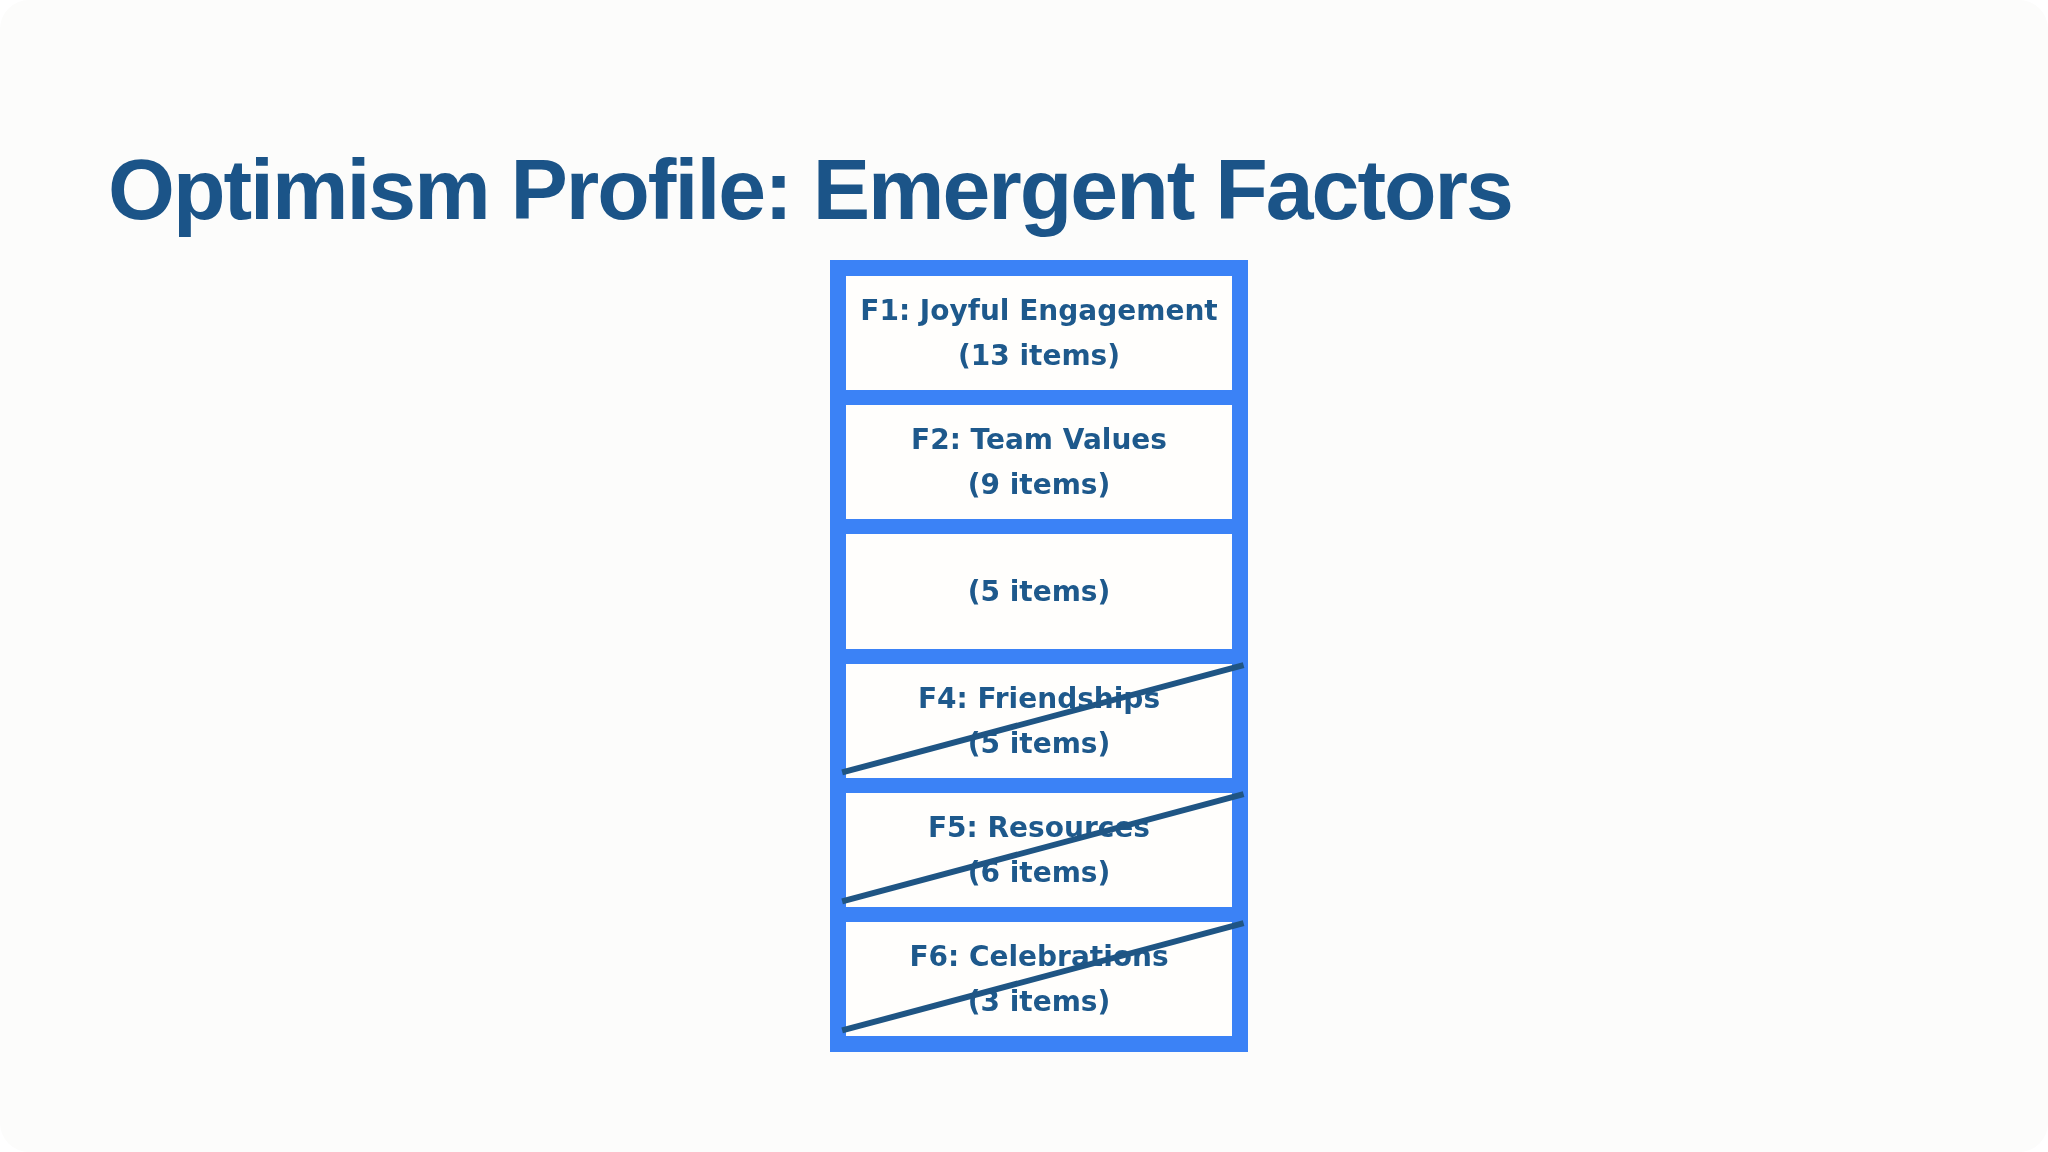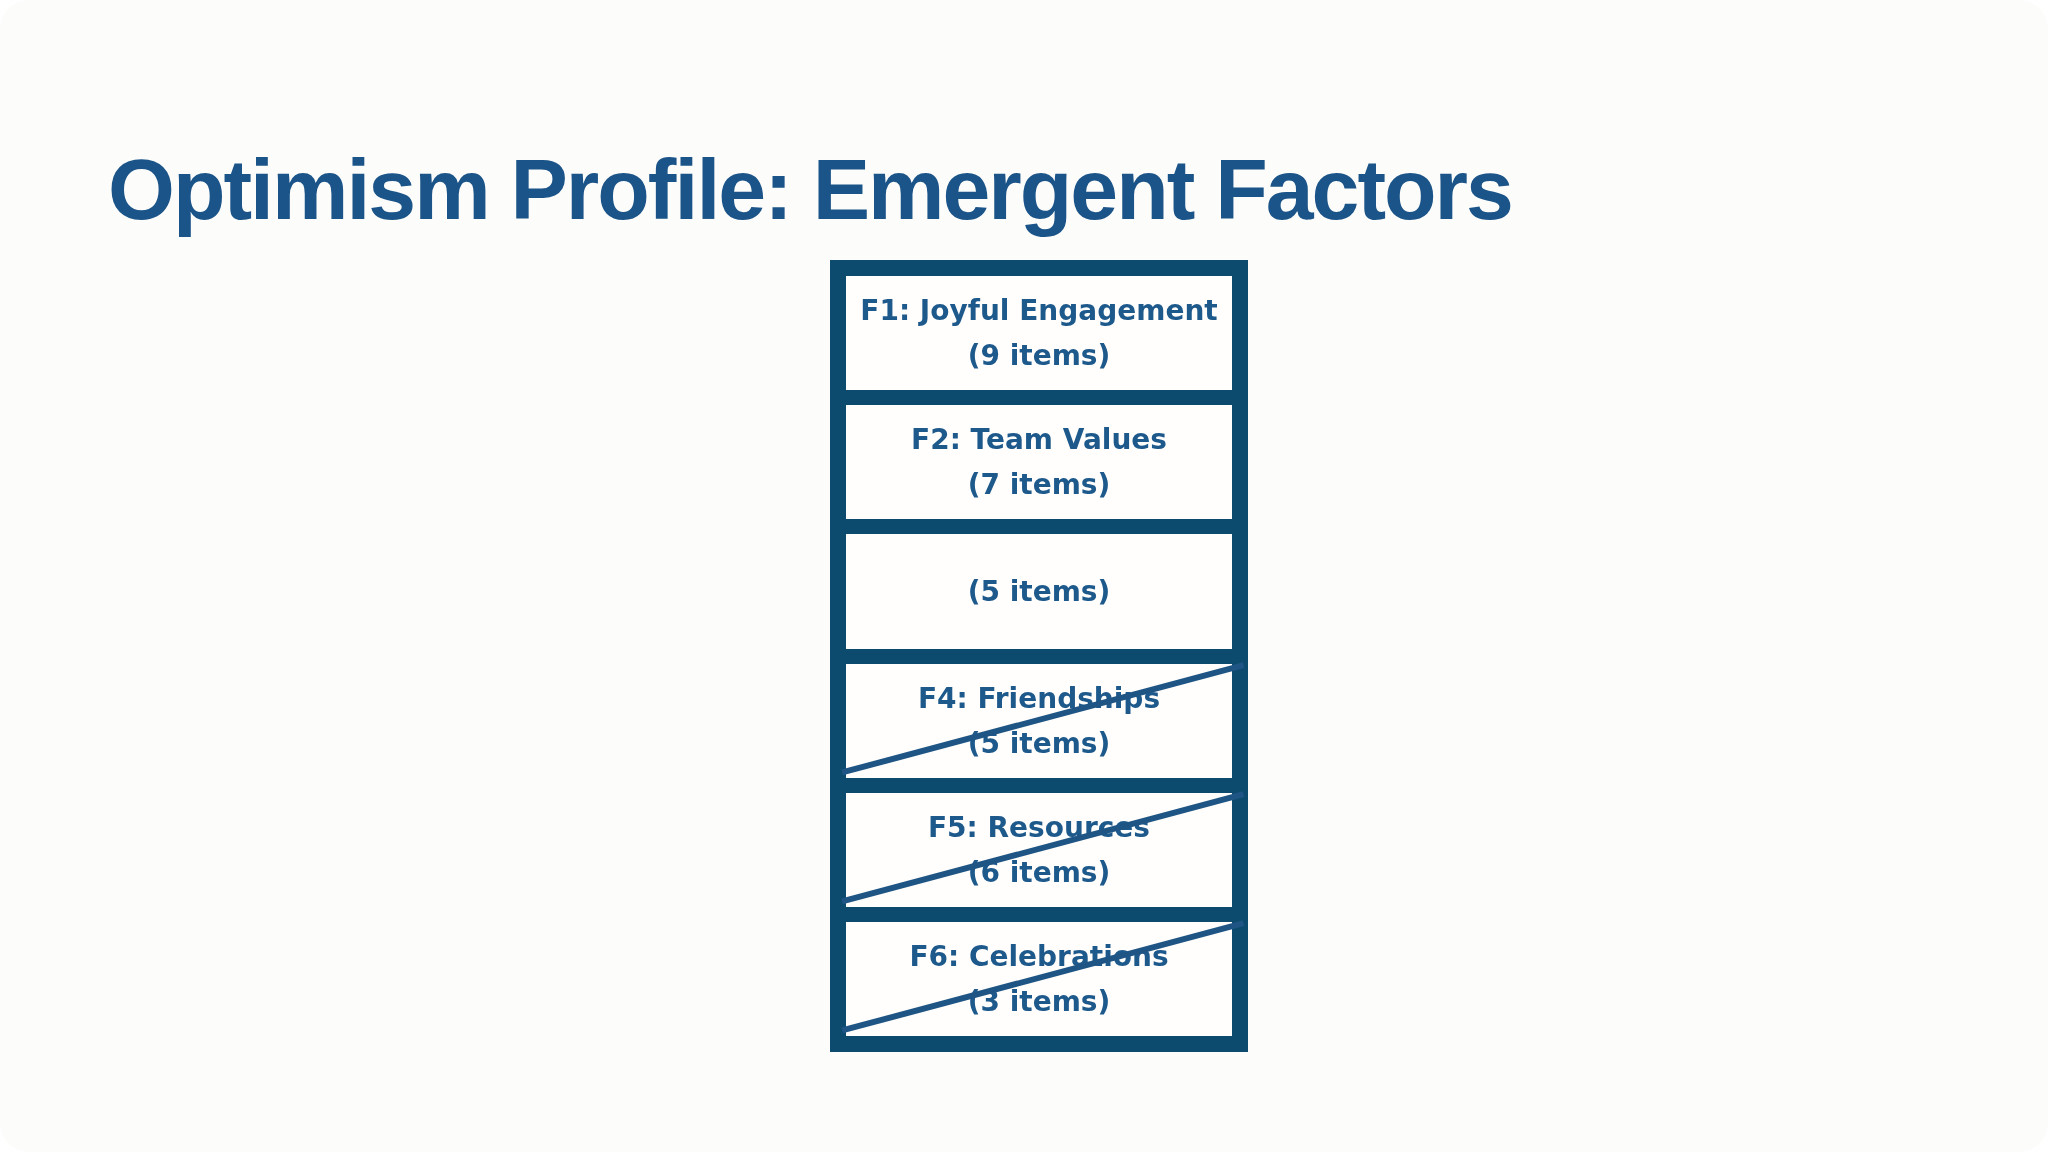--- a/index.html
+++ b/index.html
@@ -26,21 +26,21 @@
     letter-spacing: -2px;
     color: #1b5488;
     white-space: nowrap;
   }
   .factors-stack {
     position: absolute;
     left: 830px;
     top: 260px;
     width: 418px;
     height: 792px;
-    background: #0c4a6e;
+    background: #3b82f6;
     box-sizing: border-box;
     padding: 16px;
     display: flex;
     flex-direction: column;
     gap: 15px;
   }
   .factor-box {
     position: relative;
     flex: 1 1 0;
     background: #fffefc;
@@ -75,26 +75,26 @@
 </style>
 </head>
 <body>
 
 <div class="slide">
   <h1 class="slide-title">Optimism Profile: Emergent Factors</h1>
 
   <div class="factors-stack">
       <div class="factor-box">
     <div class="factor-label">F1: Joyful Engagement</div>
-    <div class="factor-items">(9 items)</div>
+    <div class="factor-items">(13 items)</div>
 
   </div>
       <div class="factor-box">
     <div class="factor-label">F2: Team Values</div>
-    <div class="factor-items">(7 items)</div>
+    <div class="factor-items">(9 items)</div>
 
   </div>
       <div class="factor-box">
     <div class="factor-items">(5 items)</div>
 
   </div>
       <div class="factor-box">
     <div class="factor-label">F4: Friendships</div>
     <div class="factor-items">(5 items)</div>
     <svg class="strike" viewBox="0 0 100 100" preserveAspectRatio="none" aria-hidden="true">

